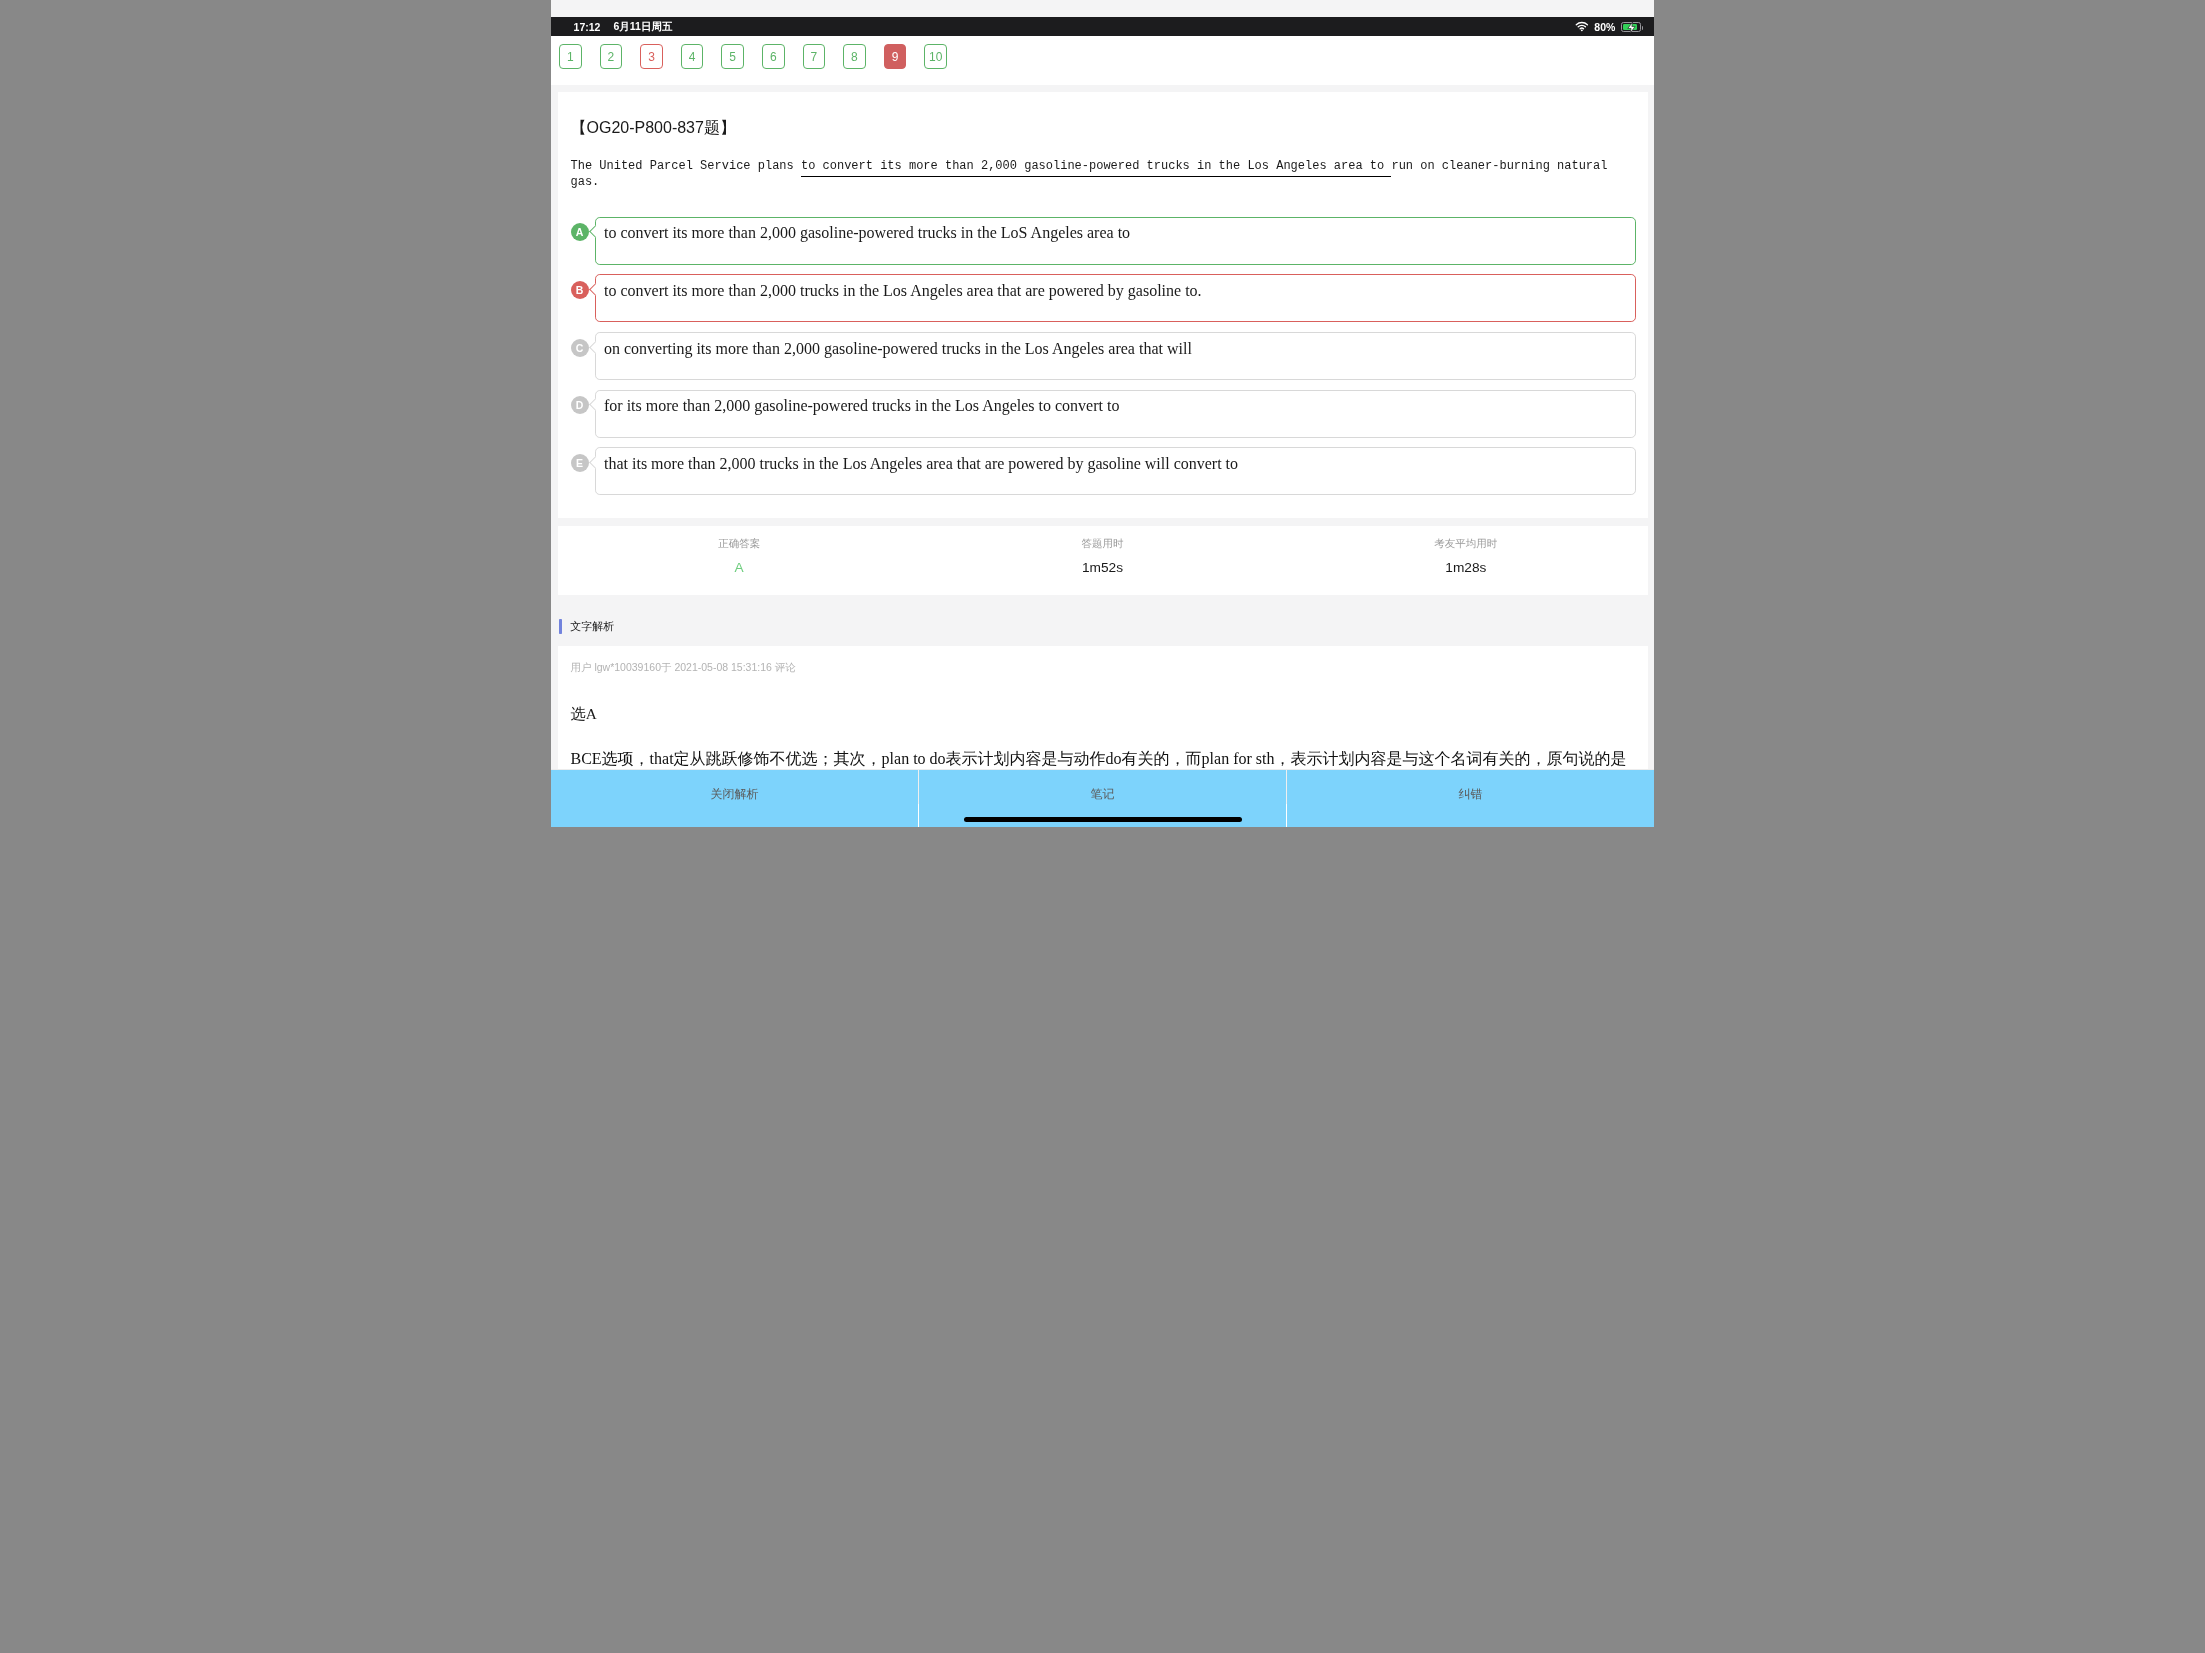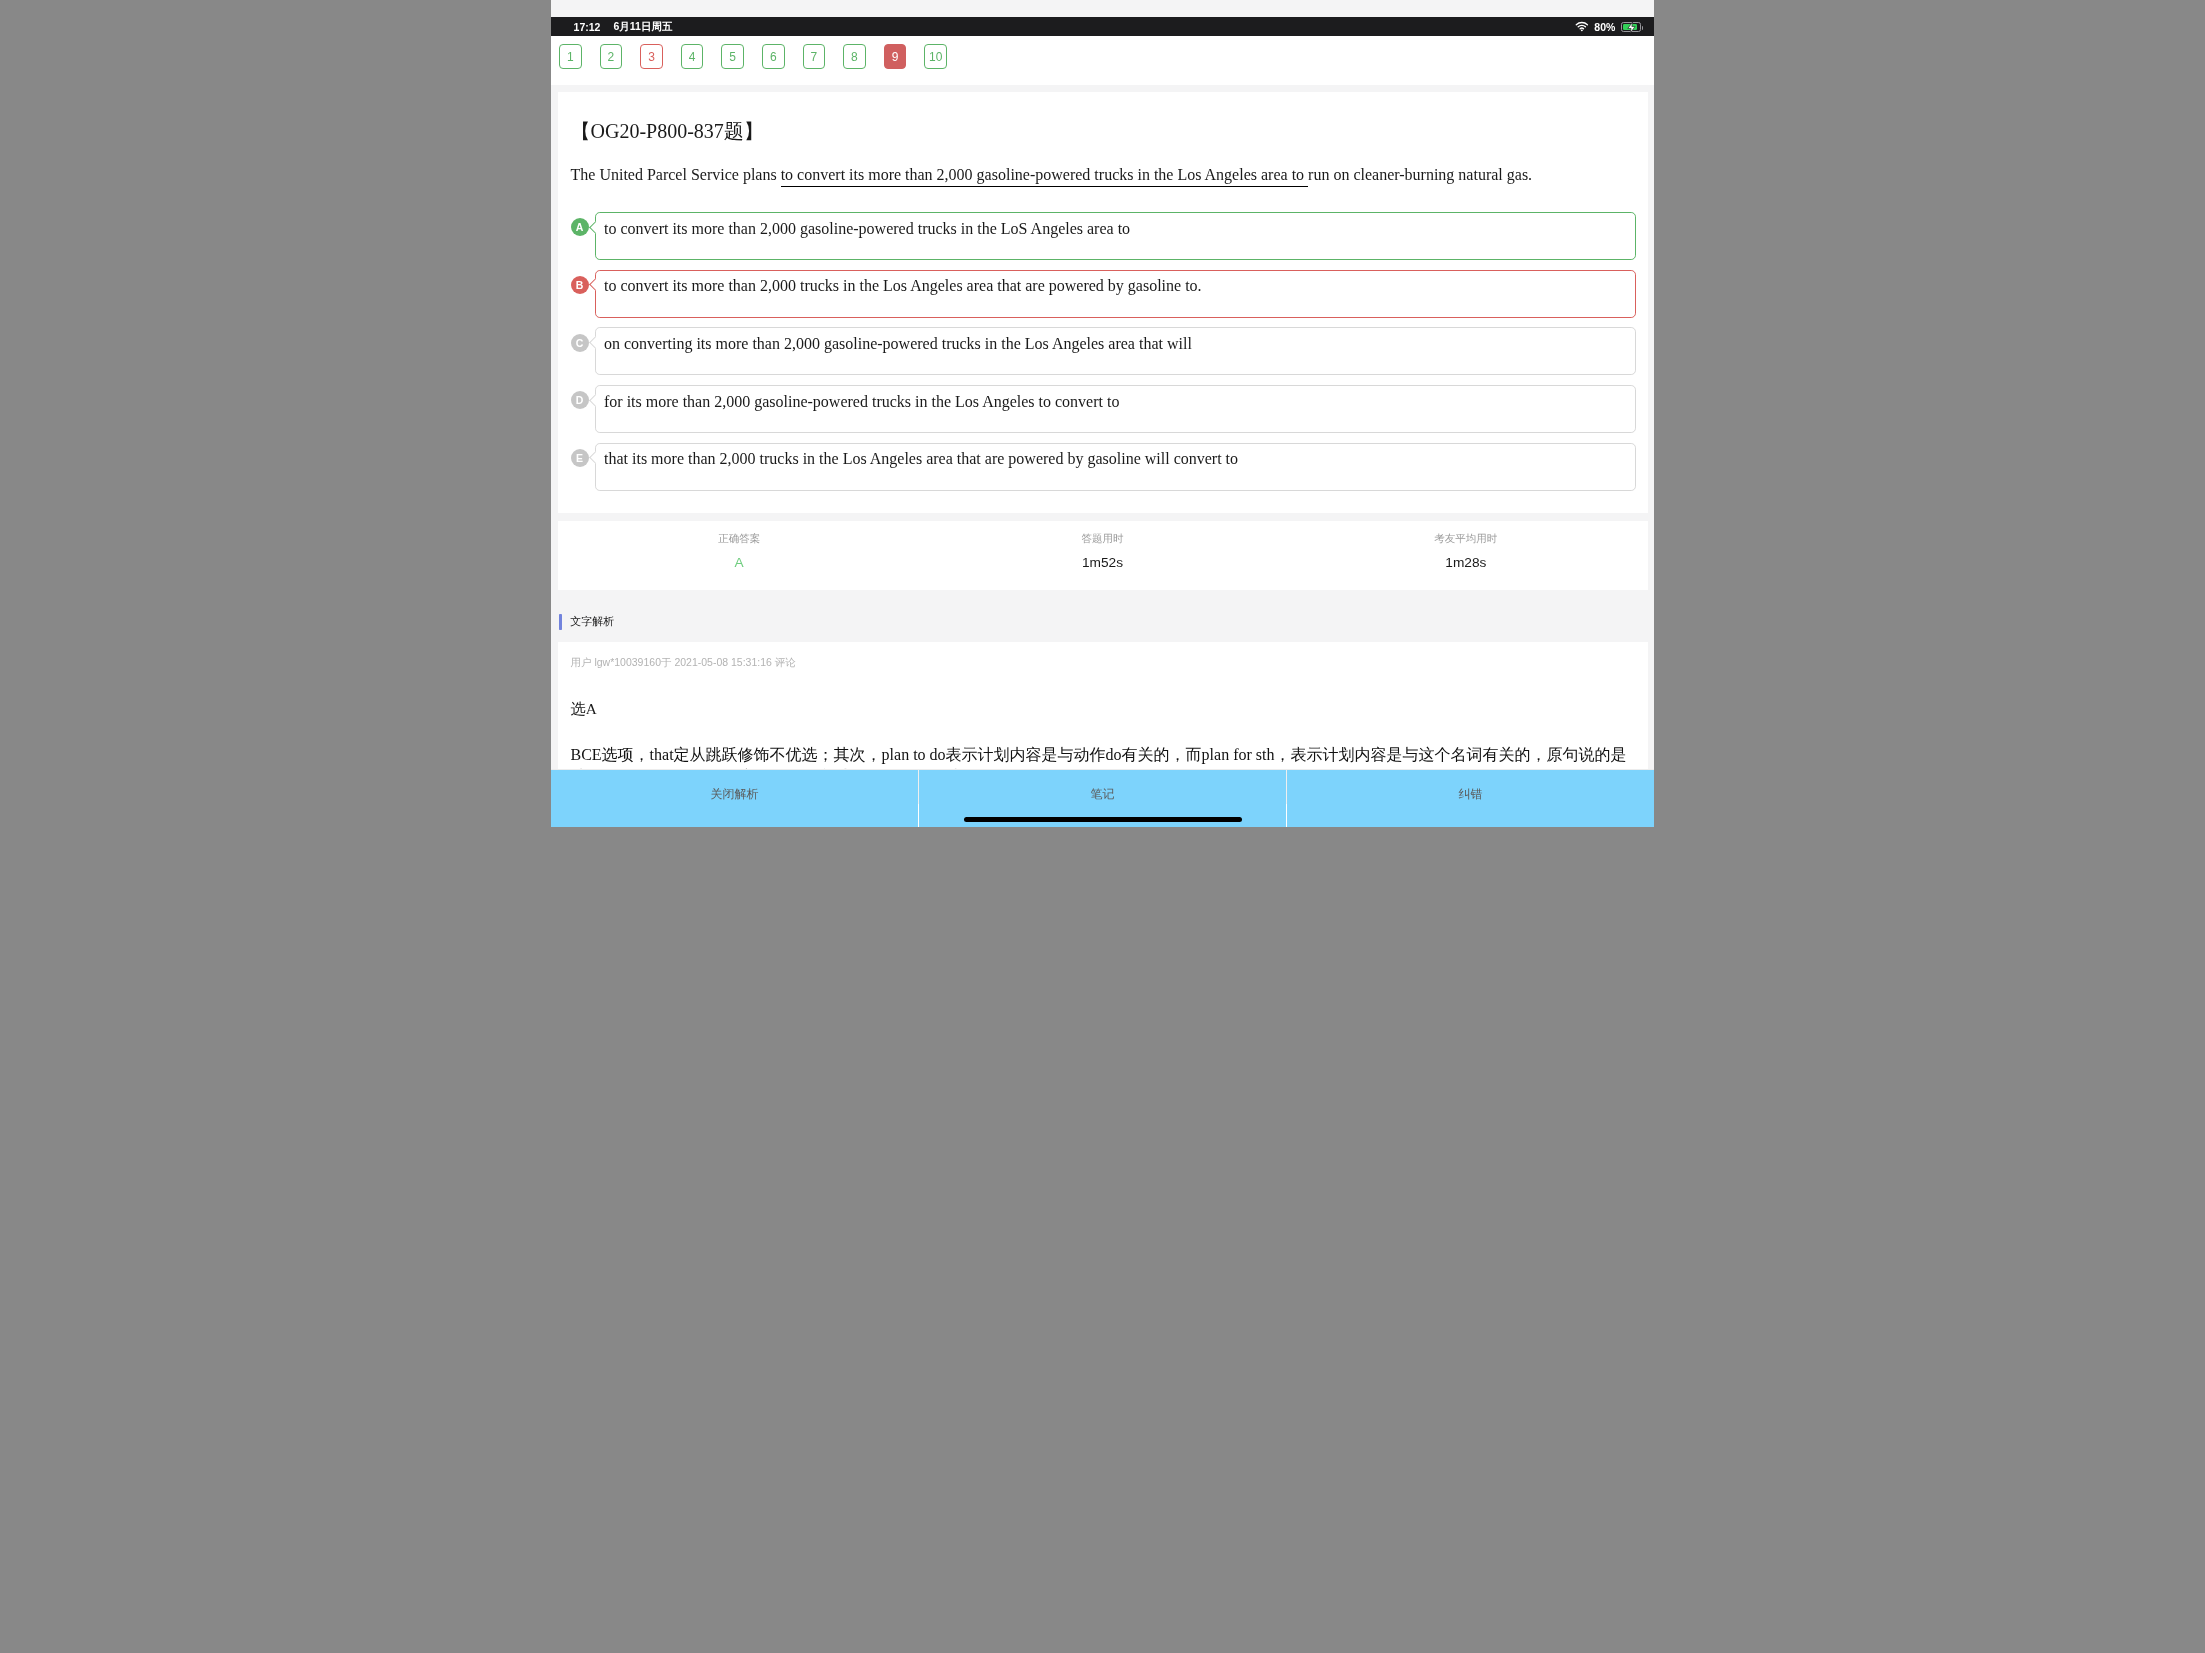--- a/index.html
+++ b/index.html
@@ -32,22 +32,22 @@
   .qnav { background:#fff; padding:8px 0 16px 8px; display:flex; gap:18px; }
   .qbox {
     width:22.6px; height:25px; border-radius:4px; border:1.2px solid #5cb467; color:#5cb467;
     display:flex; align-items:center; justify-content:center; font-size:12px; background:#fff; cursor:pointer;
   }
   .qbox.red { border-color:#d9605c; color:#d9605c; }
   .qbox.current { background:#d05f5f; border-color:#d05f5f; color:#fff; }
   
   .card { background:#fff; margin:0 6.5px; }
   .qcard { margin-top:6.5px; padding:26px 11.3px 13px 13px; }
-  .qtag { font-family:Liberation Serif, serif; font-size:20px; }
-  .qtext { font-family:Liberation Serif, serif; font-size:16px; margin-top:19.4px; line-height:1.35; }
+  .qtag { font-family:Liberation Sans, sans-serif; font-size:16px; }
+  .qtext { font-family:Liberation Mono, monospace; font-size:12px; margin-top:19.4px; line-height:1.35; }
   .u { border-bottom:1.6px solid #000; padding-bottom:2.4px; }
   .opts { margin-top:26px; padding-left:0; }
   .opt-row { display:flex; align-items:flex-start; margin-bottom:9.7px; }
   .badge {
     flex:0 0 auto; width:18px; height:18px; border-radius:50%; margin:6.5px 6.5px 0 0;
     background:#c6c6c6; color:#fff; font-size:10.5px; font-weight:bold;
     display:flex; align-items:center; justify-content:center;
   }
   .opt-row.correct .badge { background:#5cb467; }
   .opt-row.wrong   .badge { background:#d9605c; }

